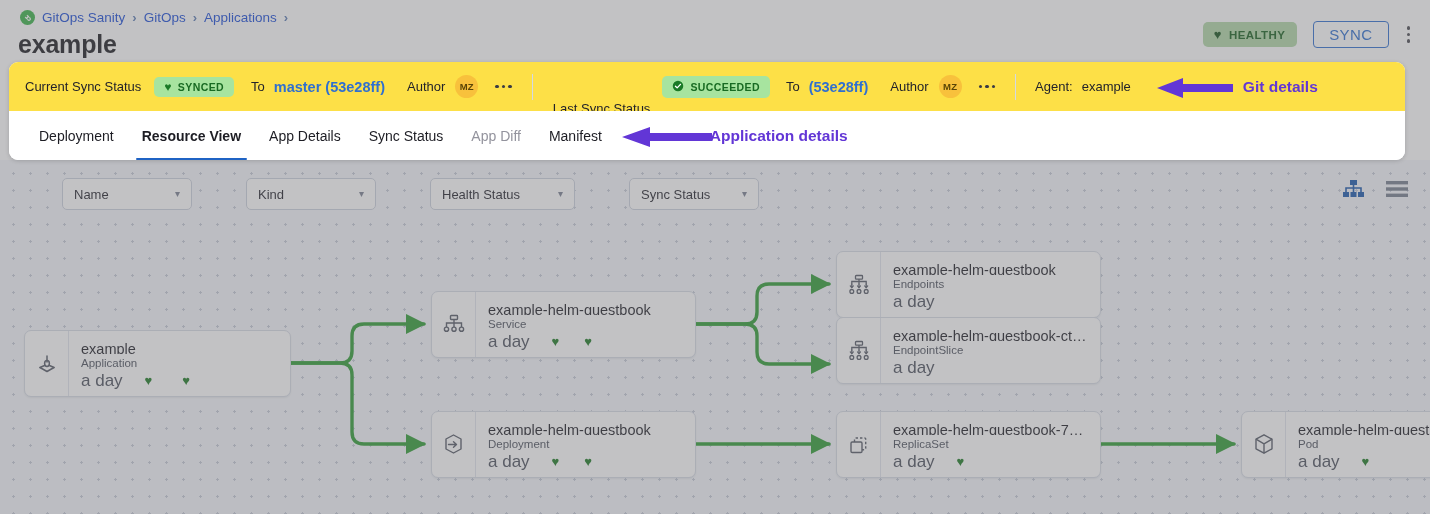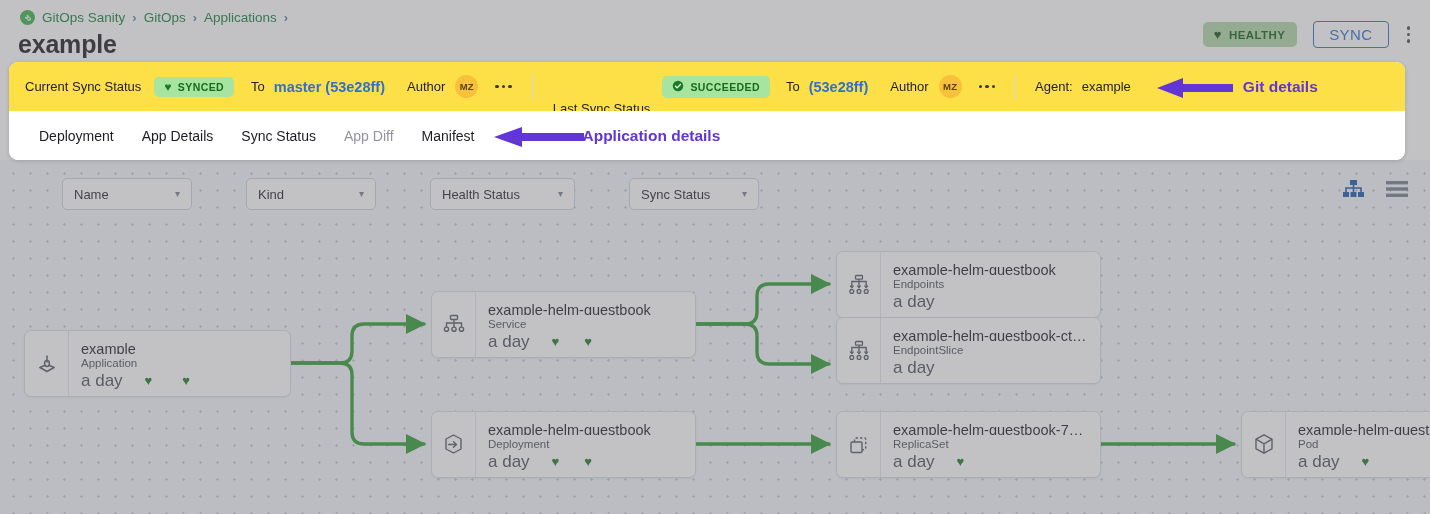--- a/index.html
+++ b/index.html
@@ -49,21 +49,21 @@
   }
   .bc-logo {
     width: 15px; height: 15px;
     border-radius: 50%;
     background: #3bb44a;
     display: flex; align-items: center; justify-content: center;
     flex: 0 0 auto;
   }
   .bc-logo svg { display: block; }
   .bc-link {
-    color: #15803d;
+    color: #1d4ed8;
     font-size: 13.5px;
     cursor: pointer;
     white-space: nowrap;
   }
   .bc-sep {
     color: #5f7fb5;
     font-size: 13px;
     font-weight: 600;
   }
 
@@ -695,20 +695,23 @@
           </svg>
         </span>
         <span class="annot-text">Git details</span>
       </span>
     </div>
 
     <div class="tabs-row">
       <div class="tab">
           <span>Deployment</span>
         </div>
+      <div class="tab active">
+          <span>Resource View</span>
+        </div>
       <div class="tab">
           <span>App Details</span>
         </div>
       <div class="tab">
           <span>Sync Status</span>
         </div>
       <div class="tab muted">
           <span>App Diff</span>
         </div>
       <div class="tab">

